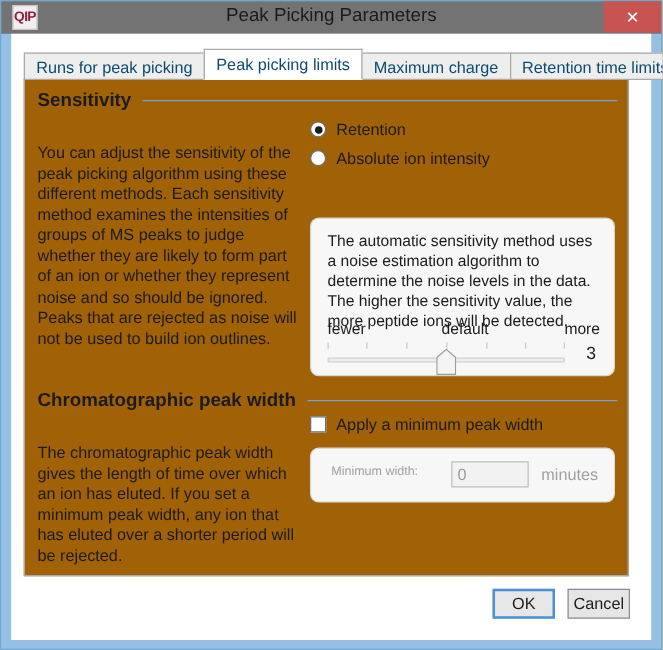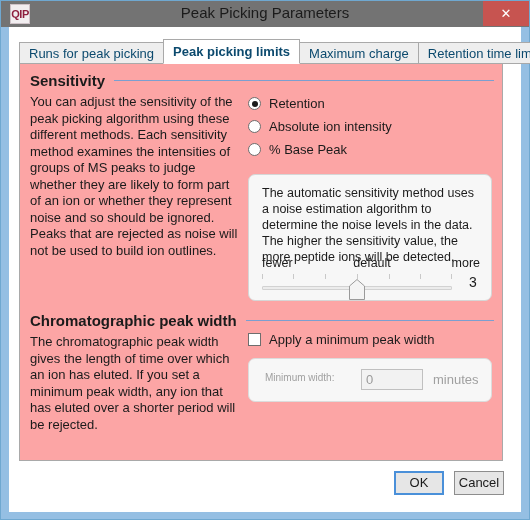--- a/index.html
+++ b/index.html
@@ -105,33 +105,32 @@
     cursor: pointer;
     white-space: nowrap;
   }
   .tab.active {
     background: #ffffff;
     border-bottom: 1px solid #ffffff;
     height: 25px;
     line-height: 24px;
     position: relative;
     z-index: 4;
-    font-weight: bold;
   }
 
   
   .tabpanel {
     position: absolute;
     left: 10px;
     top: 36px;
     width: 484px;
     height: 398px;
     box-sizing: border-box;
     border: 1px solid #a9a9a9;
-    background: #fca5a5;
+    background: #a16207;
   }
 
   
   .section-head {
     position: absolute;
     left: 10px;
     display: flex;
     align-items: center;
     width: 464px;
   }
@@ -151,20 +150,21 @@
   #cpw-head { top: 248px; }
 
   
   .desc {
     position: absolute;
     left: 10px;
     width: 212px;
     font-size: 13px;
     line-height: 16.5px;
     color: #1b1b1b;
+    margin-top: 20px;
   }
   #sensitivity-desc { top: 30px; }
   #cpw-desc { top: 270px; }
 
   
   .radio-group {
     position: absolute;
     left: 228px;
     top: 28px;
   }
@@ -406,24 +406,20 @@
       <div class="desc" id="sensitivity-desc">You can adjust the sensitivity of the peak picking algorithm using these different methods. Each sensitivity method examines the intensities of groups of MS peaks to judge whether they are likely to form part of an ion or whether they represent noise and so should be ignored. Peaks that are rejected as noise will not be used to build ion outlines.</div>
 
       <div class="radio-group">
         <div class="radio-row selected">
           <span class="radio-mark"></span>
           <span class="radio-label">Retention</span>
         </div>
         <div class="radio-row">
           <span class="radio-mark"></span>
           <span class="radio-label">Absolute ion intensity</span>
-        </div>
-        <div class="radio-row">
-          <span class="radio-mark"></span>
-          <span class="radio-label">% Base Peak</span>
         </div>
       </div>
 
       <div class="info-panel">
         <div class="info-text">The automatic sensitivity method uses a noise estimation algorithm to determine the noise levels in the data. The higher the sensitivity value, the more peptide ions will be detected.</div>
 
         <div class="slider-labels">
           <span>fewer</span>
           <span>default</span>
           <span>more</span>

